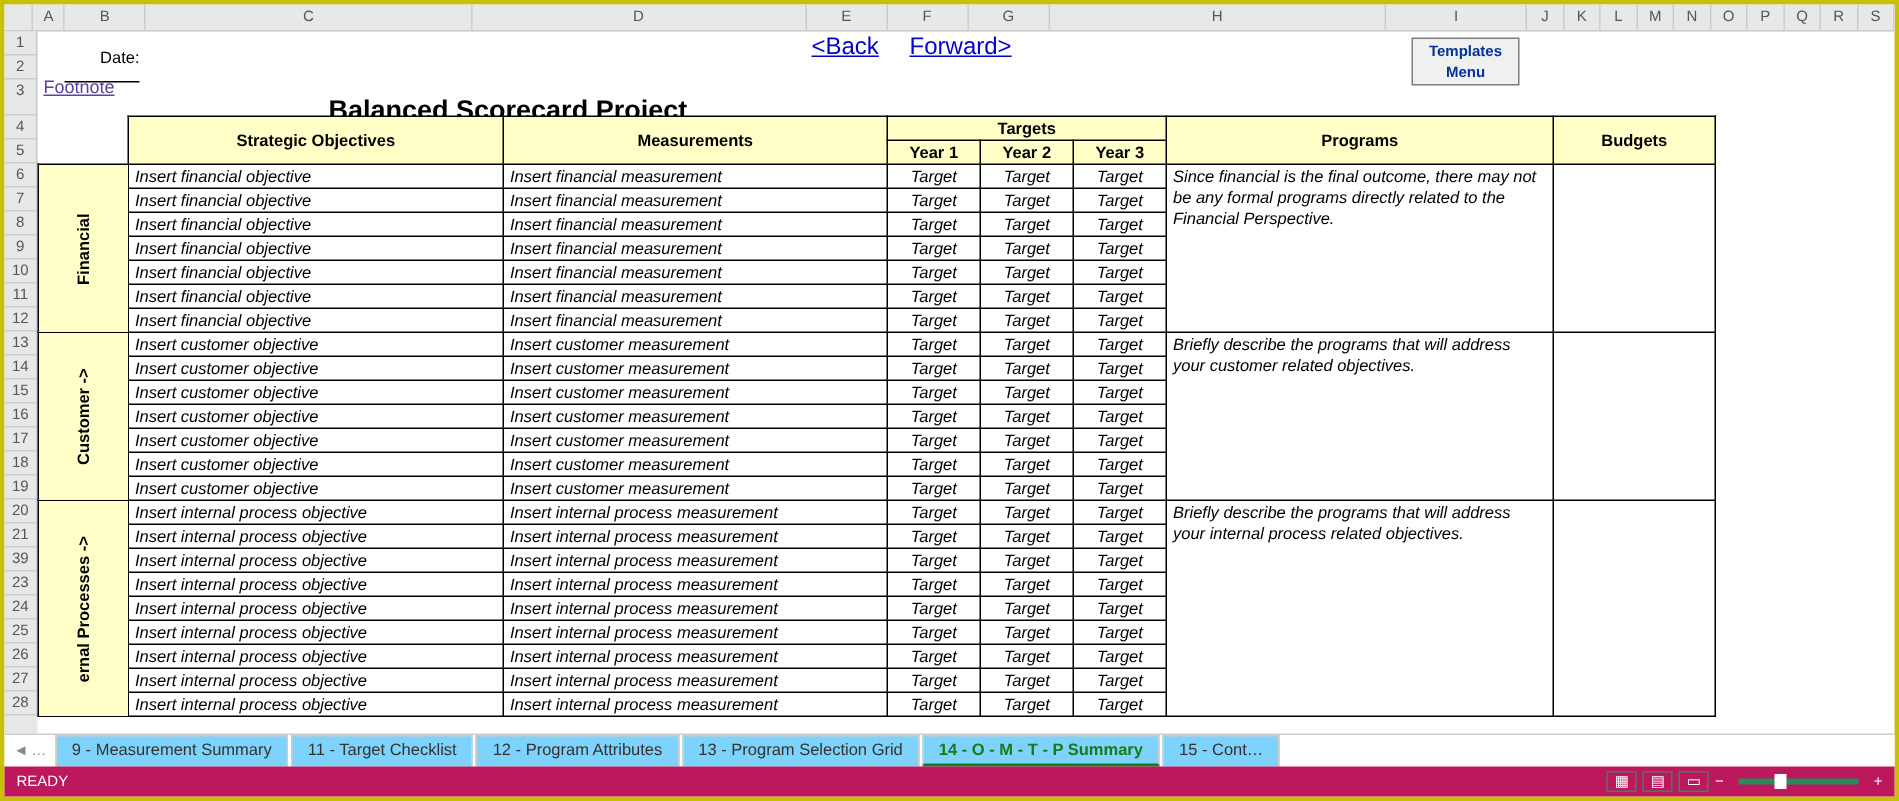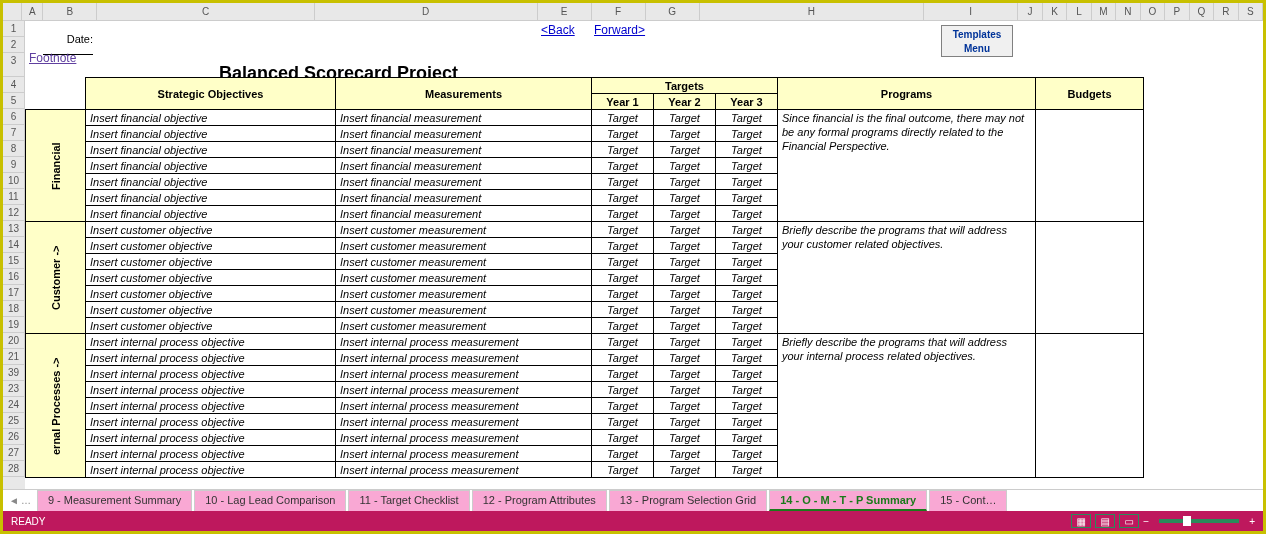--- a/index.html
+++ b/index.html
@@ -18,21 +18,21 @@
 .rowhdrs > div { height: 16px; border-bottom: 1px solid #ccc; border-right: 1px solid #ccc; text-align: center; color: #555; font-size: 10px; line-height: 16px; }
 
 .grid { position: relative; flex: 1; }
 
 
 .title-area { display: flex; align-items: center; height: 48px; text-align: right; }
 .date-cell { width: 68px; padding-left: 4px; font-size: 11px; }
 .date-cell .underline { border-bottom: 1px solid #000; display: inline-block; width: 50px; height: 10px; }
 .title1 { font-size: 18px; font-weight: bold; font-family: Arial; margin-top: 42px; }
 .title2 { font-size: 12px; font-weight: normal; font-family: Arial; }
-.nav-links { position: absolute; left: 516px; top: 2px; font-size: 12px; }
+.nav-links { position: absolute; left: 516px; top: 2px; font-size: 16px; }
 .nav-links span { color: #0000cc; text-decoration: underline; margin-right: 16px; cursor: pointer; }
 .footnote { position: absolute; left: 4px; top: 30px; color: #6040a0; text-decoration: underline; font-size: 12px; cursor: pointer; }
 
 .templates-btn { position: absolute; right: 250px; top: 4px; width: 72px; height: 32px; border: 1px solid #808080; background: #f0f0f0; text-align: center; font-size: 10px; color: #003399; font-weight: bold; line-height: 14px; padding-top: 2px; cursor: pointer; }
 
 
 .tbl { position: absolute; left: 0; top: 56px; border-collapse: collapse; }
 .tbl td, .tbl th { border: 1px solid #000; font-size: 11px; padding: 1px 4px; height: 16px; vertical-align: middle; }
 .tbl th { background: #ffffc8; font-weight: bold; text-align: center; }
 .tbl th.tgt-group { border-bottom: none; }
@@ -41,21 +41,21 @@
 .tbl td.meas { width: 256px; }
 .tbl td.tgt { text-align: center; width: 62px; font-style: italic; }
 .tbl td.prog { font-style: italic; width: 258px; vertical-align: top; line-height: 14px; }
 .tbl td.budget { width: 108px; }
 .tbl td.spacer { width: 60px; border: none; }
 
 
 .tabs { position: absolute; left: 0; bottom: 20px; right: 0; height: 22px; background: #fff; border-top: 1px solid #ccc; display: flex; align-items: center; font-size: 11px; }
 .tab-nav { display: flex; gap: 2px; padding: 0 6px; }
 .tab-nav span { color: #888; cursor: pointer; font-size: 10px; }
-.tab { padding: 3px 10px; border: 1px solid #ccc; border-bottom: none; background: #f9a8d4; color: #333; cursor: pointer; white-space: nowrap; }
+.tab { padding: 3px 10px; border: 1px solid #ccc; border-bottom: none; background: #7dd3fc; color: #333; cursor: pointer; white-space: nowrap; }
 .tab.active { color: #1a7a1a; font-weight: bold; border-bottom: 2px solid #1a7a1a; }
 
 
 .status { position: absolute; left: 0; bottom: 0; right: 0; height: 20px; background: #be185d; color: #fff; display: flex; align-items: center; padding: 0 8px; font-size: 10px; }
 .status .right { margin-left: auto; display: flex; gap: 4px; align-items: center; }
 .status .vbtn { width: 20px; height: 14px; border: 1px solid #2a8a5a; display: flex; align-items: center; justify-content: center; }
 .status .slider { width: 80px; height: 4px; background: #2a8a5a; position: relative; margin: 0 6px; }
 .status .slider .thumb { position: absolute; left: 30%; top: -3px; width: 8px; height: 10px; background: #fff; }
 </style>
 </head>
@@ -336,21 +336,20 @@
     </div>
   </div>
 
   <div class="tabs">
     <div class="tab-nav">
       <span>◄</span>
       <span>…</span>
     </div>
     <div id="tabstrip" style="display:flex;gap:2px">
         <div class="tab">9 - Measurement Summary</div>
-        <div class="tab">10 - Lag Lead Comparison</div>
         <div class="tab">11 - Target Checklist</div>
         <div class="tab">12 - Program Attributes</div>
         <div class="tab">13 - Program Selection Grid</div>
         <div class="tab active">14 - O - M - T - P Summary</div>
         <div class="tab">15 - Cont…</div>
       </div>
   </div>
 
   <div class="status">
     <span>READY</span>

